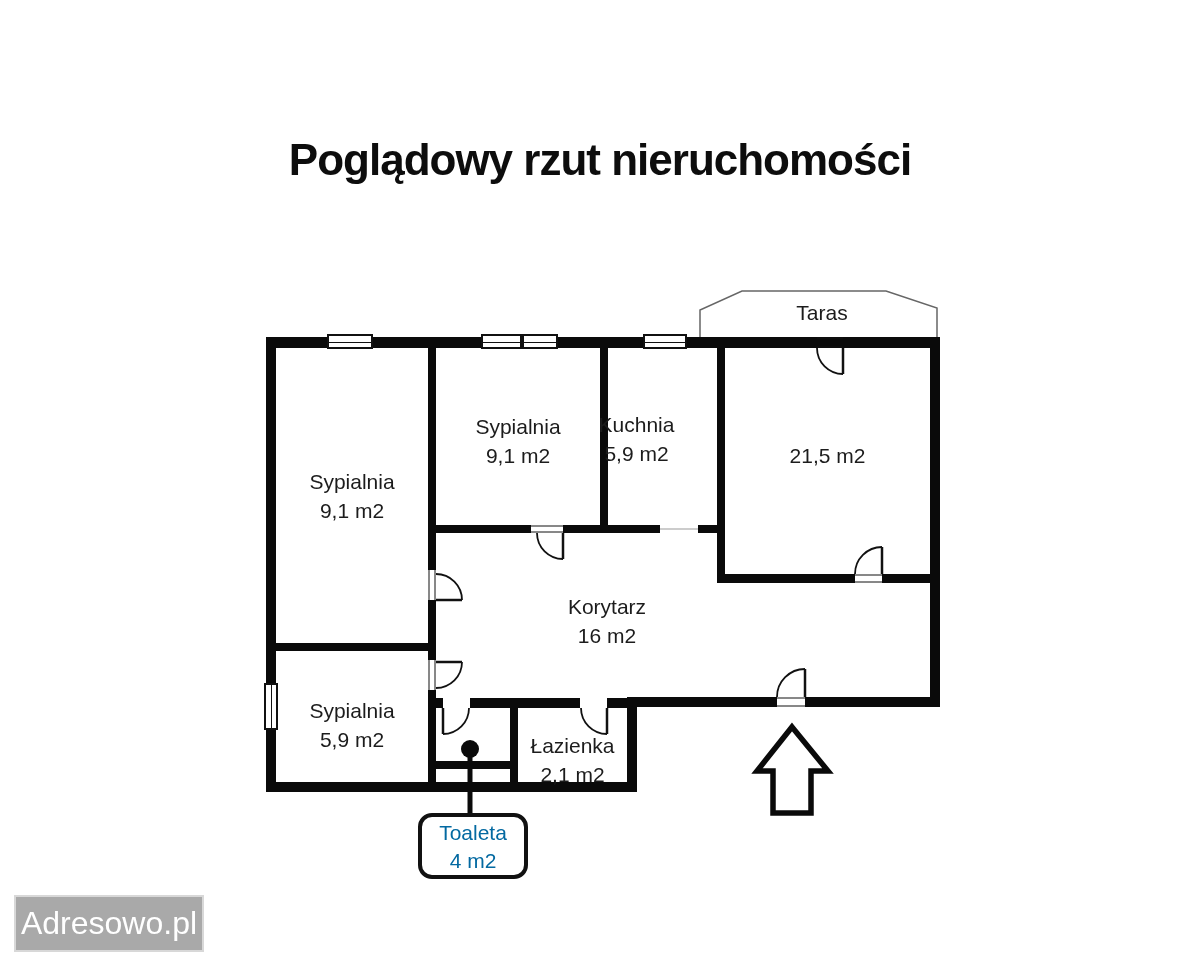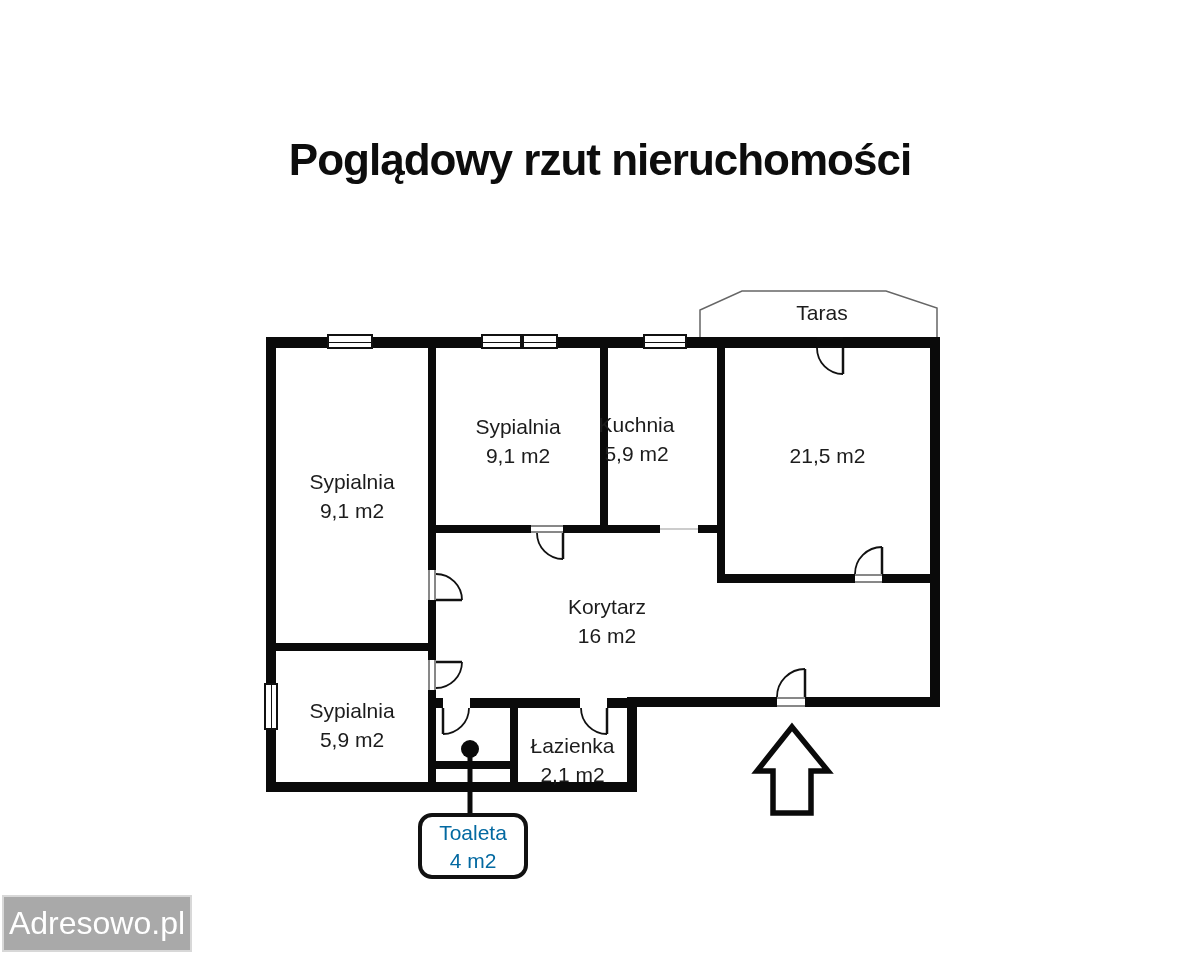--- a/index.html
+++ b/index.html
@@ -16,21 +16,21 @@
   .window .mullion{position:absolute;top:-1px;bottom:-1px;width:4px;background:#111;}
   #plan-svg{position:absolute;left:0;top:0;z-index:3;pointer-events:none;}
   .room-label{position:absolute;z-index:5;text-align:center;color:#1c1c1c;
               font-size:21px;line-height:29px;}
   .room-label span{display:block;text-align:center;}
   #terrace-label{position:absolute;z-index:5;text-align:center;color:#1c1c1c;font-size:21px;}
   #toilet-box{position:absolute;left:418px;top:813px;width:110px;height:66px;z-index:5;
               border:4px solid #111;border-radius:14px;background:#fff;box-sizing:border-box;
               display:flex;flex-direction:column;align-items:center;justify-content:flex-end;
               font-size:21px;line-height:28px;color:#0369a1;}
-  #watermark{position:absolute;left:2px;top:895px;width:190px;height:57px;z-index:6;
+  #watermark{position:absolute;left:14px;top:895px;width:190px;height:57px;z-index:6;
              background:#a9a9a9;border:2px solid #d8d8d8;box-sizing:border-box;
              display:flex;align-items:center;justify-content:center;
              color:#ffffff;font-size:32px;}
 </style>
 </head>
 <body>
 
 <div id="page">
 
   <h1 id="title">Poglądowy rzut nieruchomości</h1>

